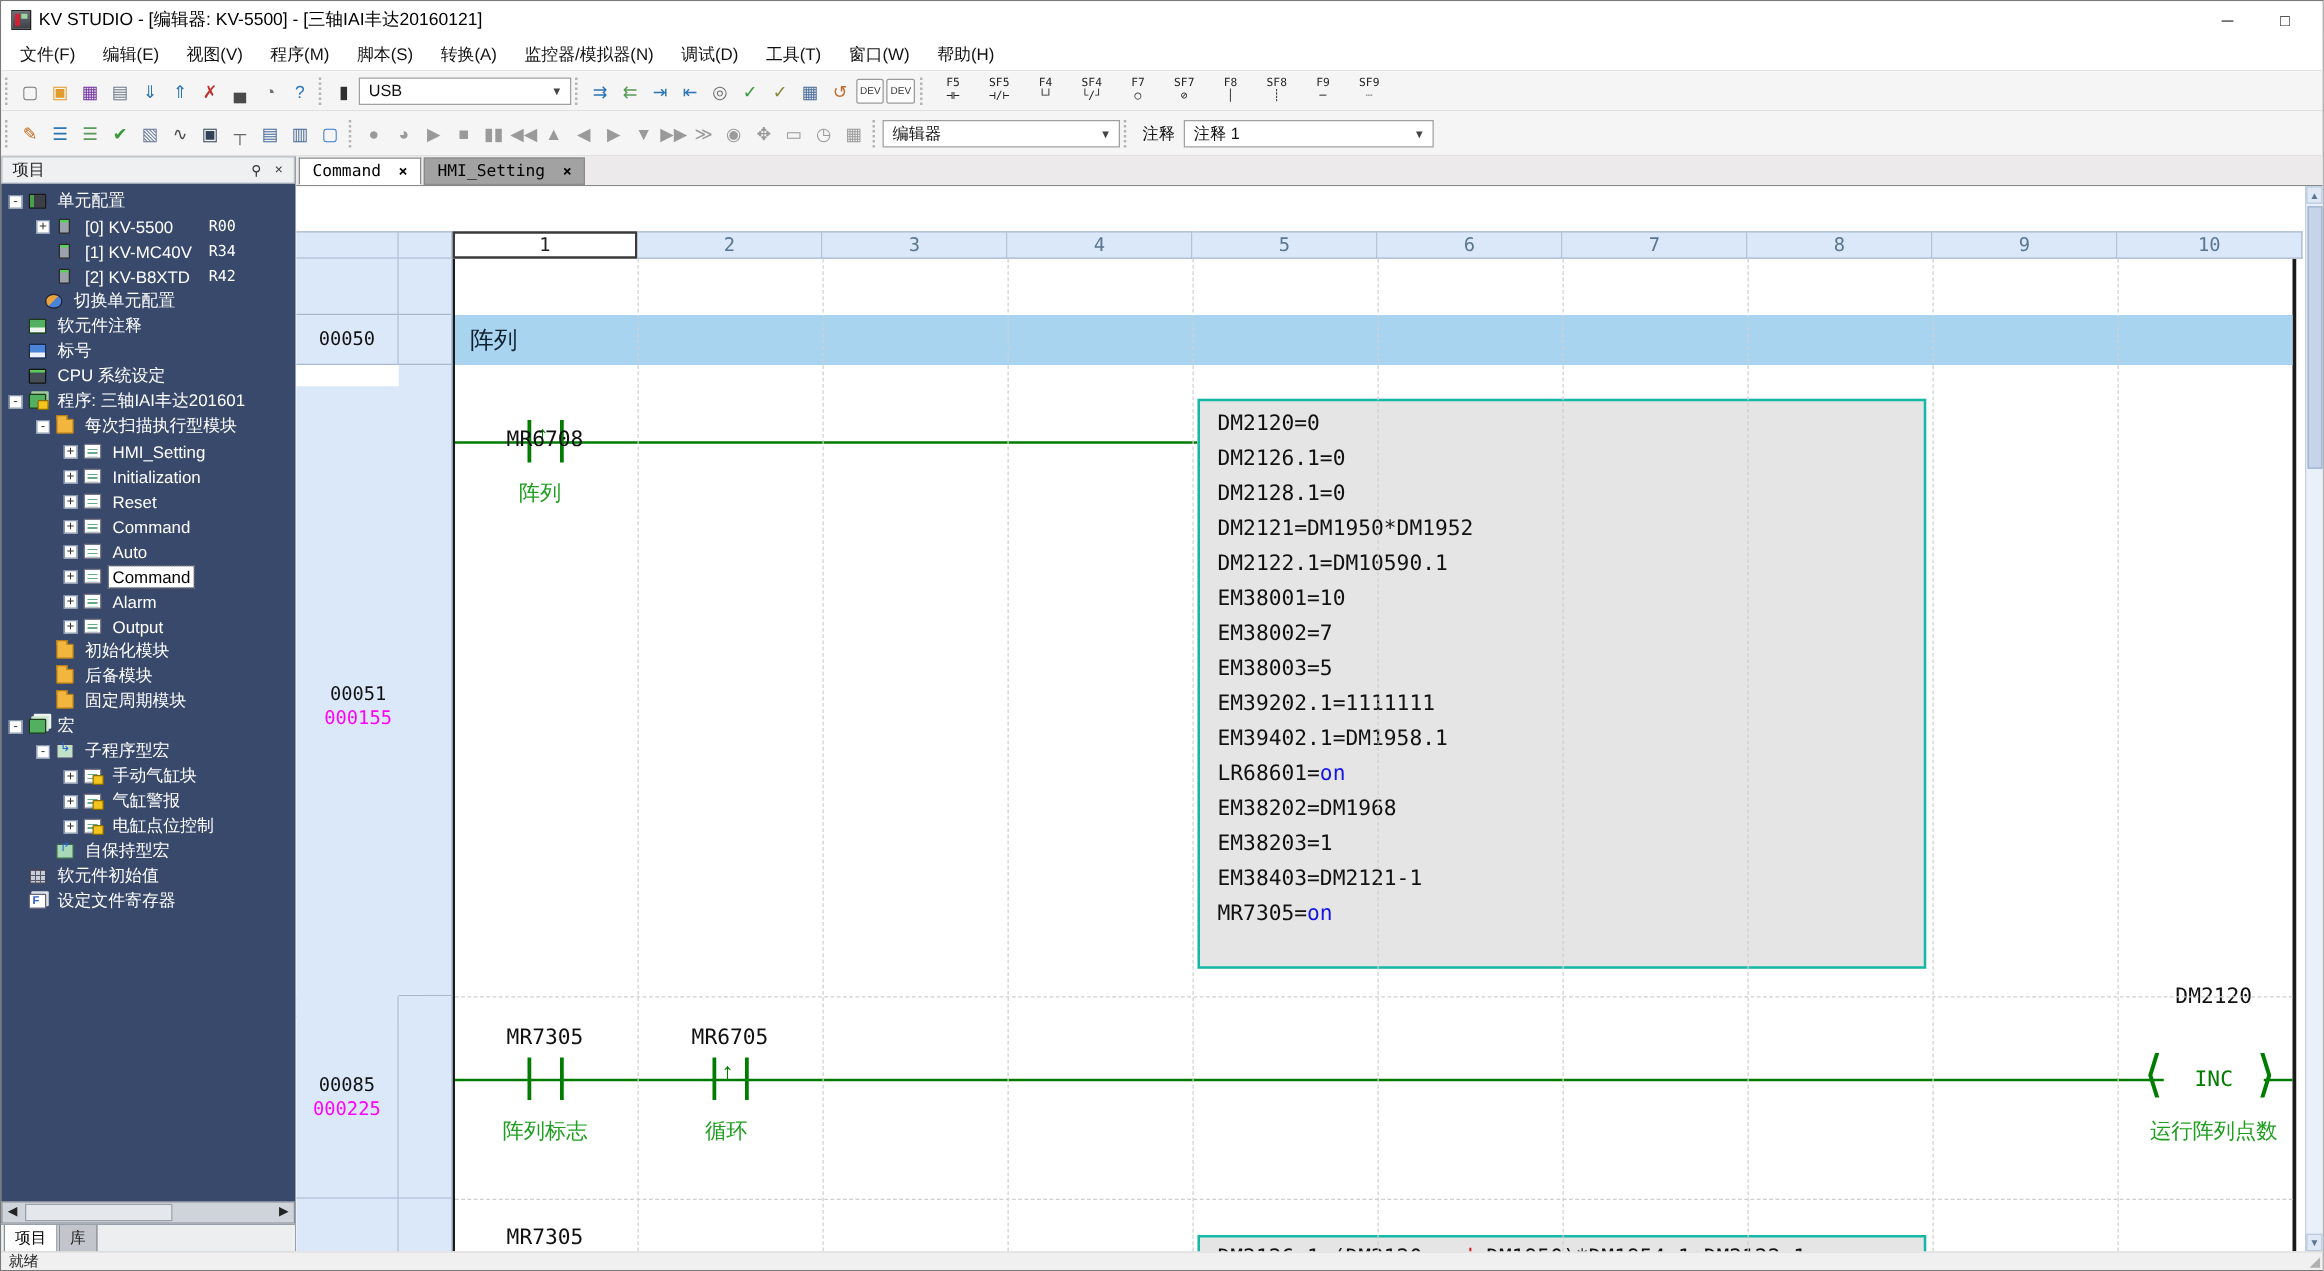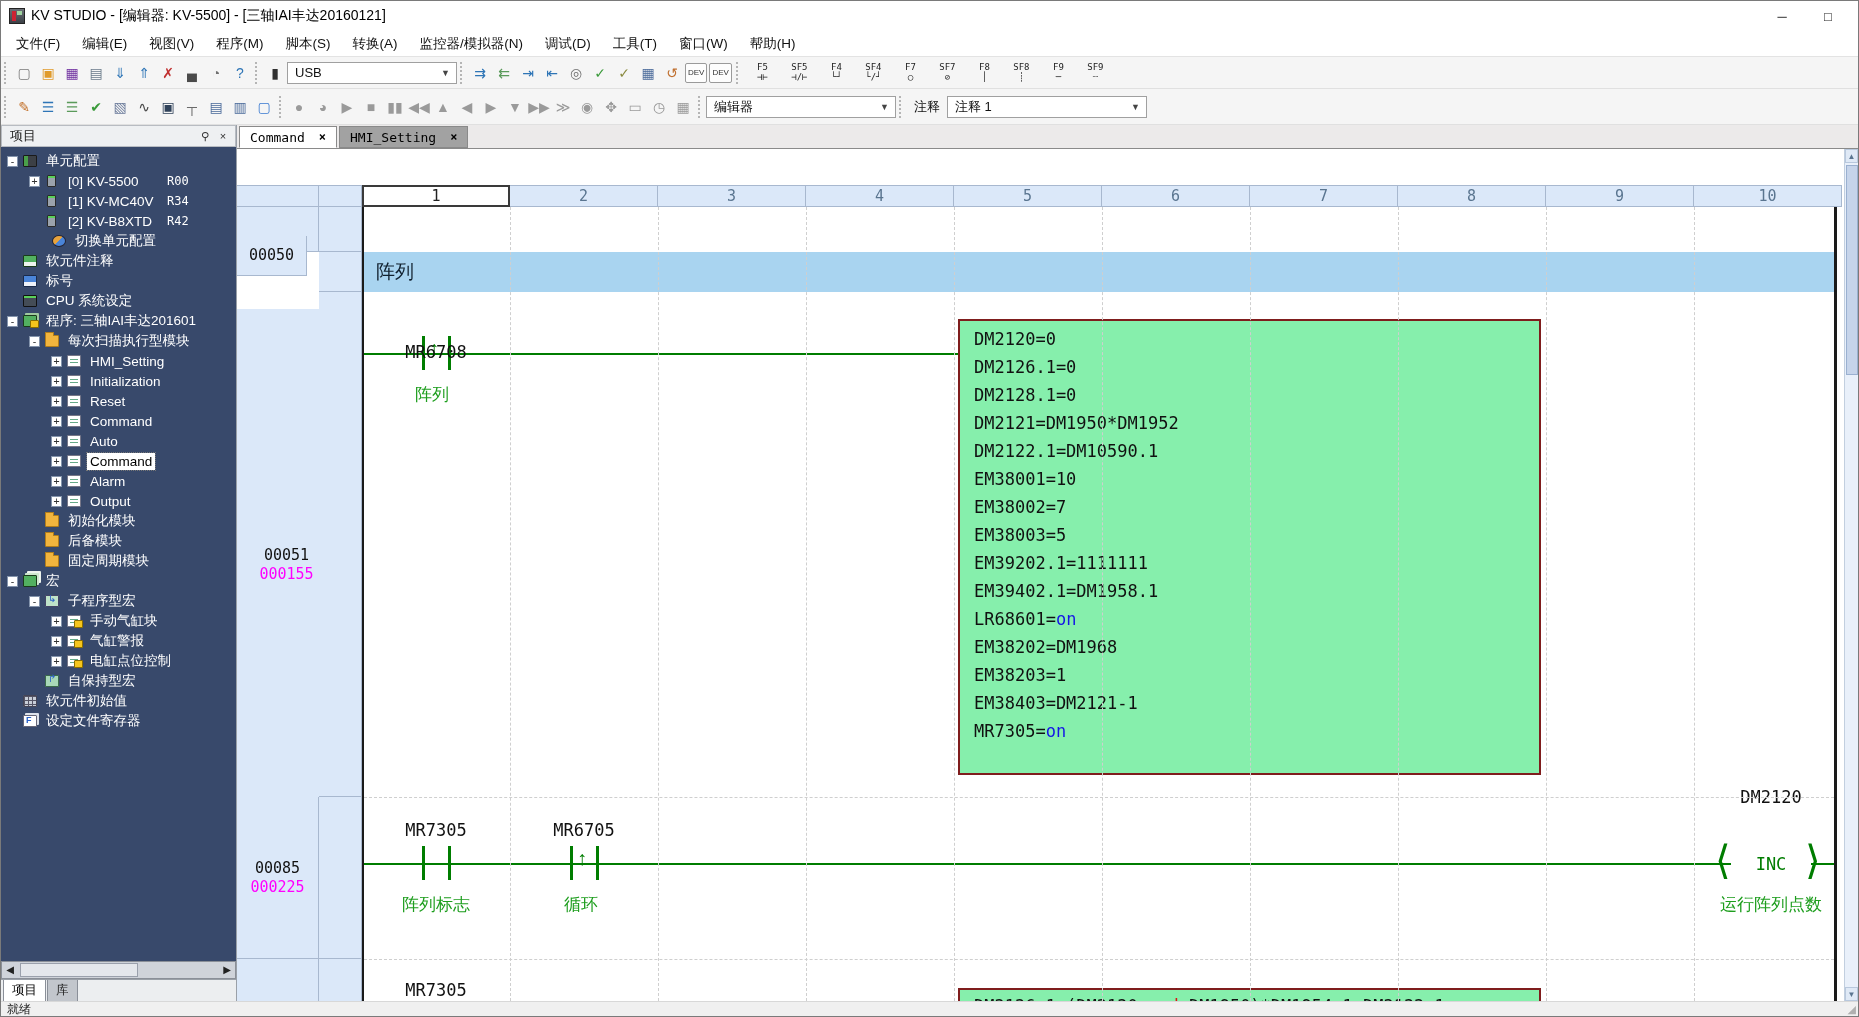--- a/index.html
+++ b/index.html
@@ -120,21 +120,21 @@
   .band { position:absolute; background:#a9d4f0; display:flex; align-items:center; padding-left:12px;
     font-size:19px; color:#10202e; }
 
   .wire { position:absolute; height:2px; background:#007d00; }
   .cbar { position:absolute; width:3px; height:34px; background:#007d00; }
   .carrow { position:absolute; font-size:20px; font-weight:bold; color:#007d00; }
   .devlabel { position:absolute; width:140px; text-align:center; font-size:17px; color:#111;
     font-family:"DejaVu Sans Mono",monospace; }
   .gcomment { position:absolute; font-size:17px; color:#1e9e1e; }
   .gcomment.ctr { width:180px; text-align:center; }
-  .sbox { position:absolute; background:#86efac; border:2px solid #7f1d1d; overflow:hidden; }
+  .sbox { position:absolute; background:#e5e5e5; border:2px solid #14b8a6; overflow:hidden; }
   .sline { padding-left:14px; font-family:"DejaVu Sans Mono",monospace; font-size:17px; line-height:28px;
     color:#111; white-space:pre; }
   .c-b { color:#1414e6; }
   .c-r { color:#dd1111; }
   .coil-arc { position:absolute; font-size:40px; color:#007d00; font-family:"DejaVu Sans",sans-serif; }
   .coil-txt { position:absolute; width:80px; text-align:center; font-size:17px; color:#007d00;
     font-family:"DejaVu Sans Mono",monospace; background:#fff; }
   .plusbox { position:absolute; width:20px; height:20px; background:#fff; border:1.5px solid #333;
     font-size:15px; line-height:17px; text-align:center; color:#000; font-weight:bold; }
 
@@ -416,21 +416,21 @@
             <span class="ti ti-module"></span>
             <span class="lbl">[1]  KV-MC40V</span>
             <span class="badge">R34</span>
           </div>
           <div class="tree-row" style="padding-left: 28px;">
             <span class="exp-slot"></span>
             <span class="ti ti-module"></span>
             <span class="lbl">[2]  KV-B8XTD</span>
             <span class="badge">R42</span>
           </div>
-          <div class="tree-row" style="padding-left: 35px;">
+          <div class="tree-row" style="padding-left: 19px;">
             <span class="exp-slot"></span>
             <span class="ti ti-switch"></span>
             <span class="lbl">切换单元配置</span>
           </div>
           <div class="tree-row" style="padding-left: 6px;">
             <span class="exp-slot"></span>
             <span class="ti ti-comment"></span>
             <span class="lbl">软元件注释</span>
           </div>
           <div class="tree-row" style="padding-left: 6px;">
@@ -635,21 +635,21 @@
             <div class="hdr-cell" style="left: 421px; width: 148px;">3</div>
             <div class="hdr-cell" style="left: 569px; width: 148px;">4</div>
             <div class="hdr-cell" style="left: 717px; width: 148px;">5</div>
             <div class="hdr-cell" style="left: 865px; width: 148px;">6</div>
             <div class="hdr-cell" style="left: 1013px; width: 148px;">7</div>
             <div class="hdr-cell" style="left: 1161px; width: 148px;">8</div>
             <div class="hdr-cell" style="left: 1309px; width: 148px;">9</div>
             <div class="hdr-cell" style="left: 1457px; width: 148px;">10</div>
             <div class="m-cell" style="left: 0px; top: 58px; width: 82px; height: 45px;"></div>
             <div class="m-cell" style="left: 82px; top: 58px; width: 43px; height: 45px;"></div>
-            <div class="m-cell" style="left: 0px; top: 87px; width: 70px; height: 40px;">
+            <div class="m-cell" style="left: 0px; top: 103px; width: 82px; height: 40px;">
               <div class="stepno" style="top: 10px;">00050</div>
             </div>
             <div class="m-cell" style="left: 82px; top: 103px; width: 43px; height: 40px;"></div>
             <div class="m-cell" style="left: 0px; top: 160px; width: 100px; height: 505px;">
               <div class="stepno" style="top: 237px;">00051</div>
               <div class="stepaddr" style="top: 256px;">000155</div>
             </div>
             <div class="m-cell" style="left: 82px; top: 143px; width: 43px; height: 505px;"></div>
             <div class="m-cell" style="left: 0px; top: 648px; width: 82px; height: 162px;">
               <div class="stepno" style="top: 62px;">00085</div>

